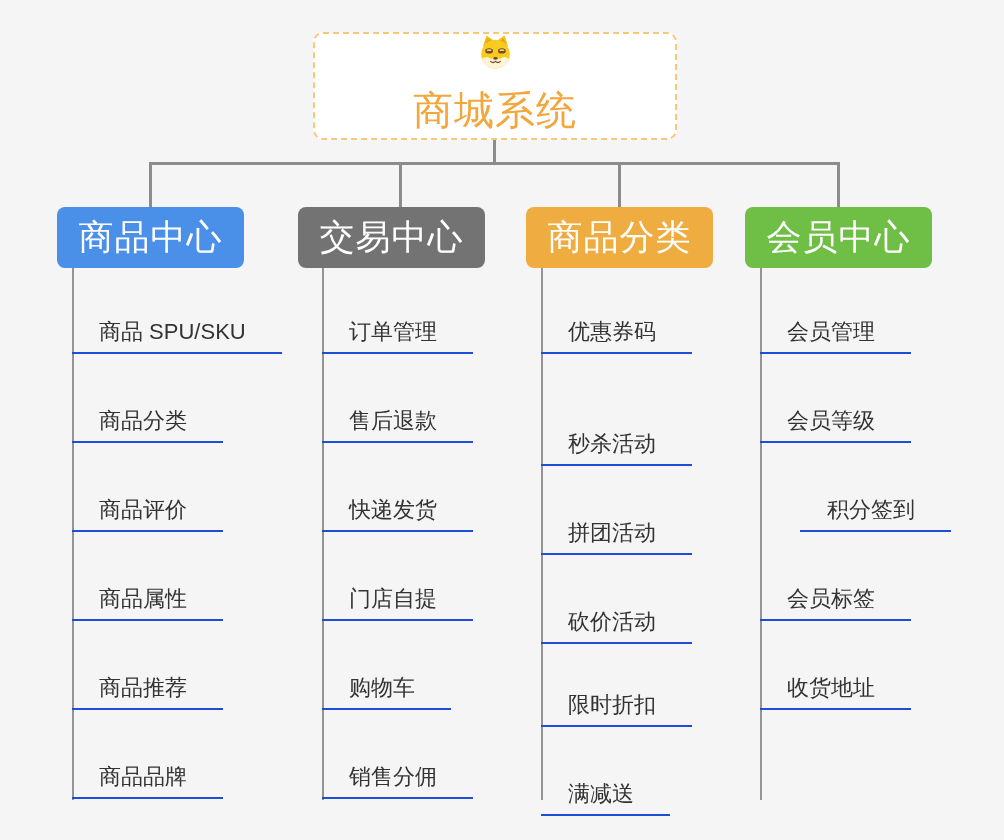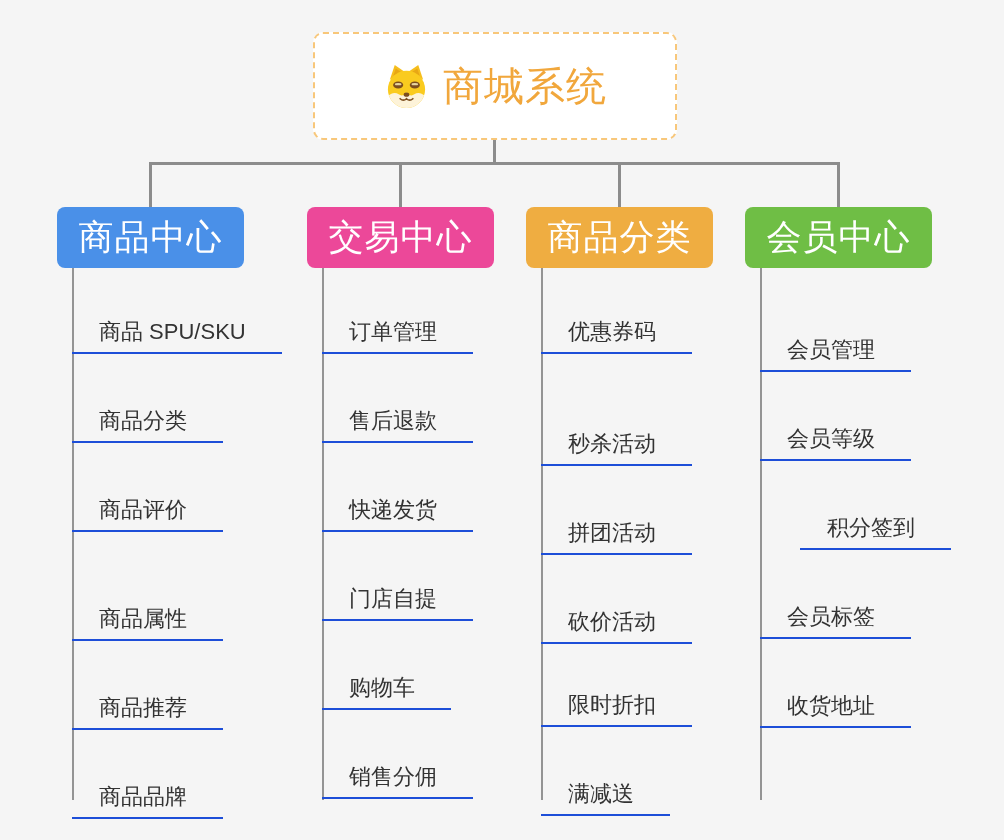--- a/index.html
+++ b/index.html
@@ -19,23 +19,24 @@
   .root-node {
     position: absolute;
     left: 313px; top: 32px;
     width: 364px; height: 108px;
     background: #FFFFFF;
     border: 2px dashed var(--root-border, #F8C77A);
     border-radius: 10px;
     box-sizing: border-box;
     display: flex;
     align-items: center;
-    justify-content: center;
+    justify-content: space-between;
     gap: 13px;
     cursor: pointer;
+    flex-direction: column;
   }
   .root-title {
     font-size: 40px;
     color: var(--root-accent, #F1A73C);
     letter-spacing: 1px;
     white-space: nowrap;
   }
   .dog-icon { width: 47px; height: 47px; display: block; }
   
   .line {
@@ -124,32 +125,32 @@
       <div class="branch-children" style="left: 72px;">
         <div class="child-row" style="height: 86px;">
           <span class="child-label">商品 SPU/SKU</span>
         </div>
         <div class="child-row" style="height: 89px;">
           <span class="child-label">商品分类</span>
         </div>
         <div class="child-row" style="height: 89px;">
           <span class="child-label">商品评价</span>
         </div>
-        <div class="child-row" style="height: 109px; justify-content: center;">
+        <div class="child-row" style="height: 89px; justify-content: center;">
           <span class="child-label">商品属性</span>
         </div>
         <div class="child-row" style="height: 89px;">
           <span class="child-label">商品推荐</span>
         </div>
         <div class="child-row" style="height: 89px;">
           <span class="child-label">商品品牌</span>
         </div>
       </div>
       <div class="line" style="left: 399px; top: 162px; width: 3px; height: 45px;"></div>
-      <div class="branch-header" style="left: 307px; background: #ec4899;">
+      <div class="branch-header" style="left: 298px; background: #737373;">
         <span>交易中心</span>
       </div>
       <div class="line" style="left: 322px; top: 268px; width: 2px; height: 532px; background: rgb(148, 148, 148);"></div>
       <div class="branch-children" style="left: 322px;">
         <div class="child-row" style="height: 86px;">
           <span class="child-label">订单管理</span>
         </div>
         <div class="child-row" style="height: 89px;">
           <span class="child-label">售后退款</span>
         </div>
@@ -190,21 +191,21 @@
         <div class="child-row" style="height: 89px;">
           <span class="child-label">满减送</span>
         </div>
       </div>
       <div class="line" style="left: 837px; top: 162px; width: 3px; height: 45px;"></div>
       <div class="branch-header" style="left: 745px; background: rgb(111, 190, 69);">
         <span>会员中心</span>
       </div>
       <div class="line" style="left: 760px; top: 268px; width: 2px; height: 532px; background: rgb(148, 148, 148);"></div>
       <div class="branch-children" style="left: 760px;">
-        <div class="child-row" style="height: 86px; margin-top: 18px;">
+        <div class="child-row" style="height: 86px;">
           <span class="child-label">会员管理</span>
         </div>
         <div class="child-row" style="height: 89px;">
           <span class="child-label">会员等级</span>
         </div>
         <div class="child-row" style="height: 89px; margin-left: 40px;">
           <span class="child-label">积分签到</span>
         </div>
         <div class="child-row" style="height: 89px;">
           <span class="child-label">会员标签</span>

